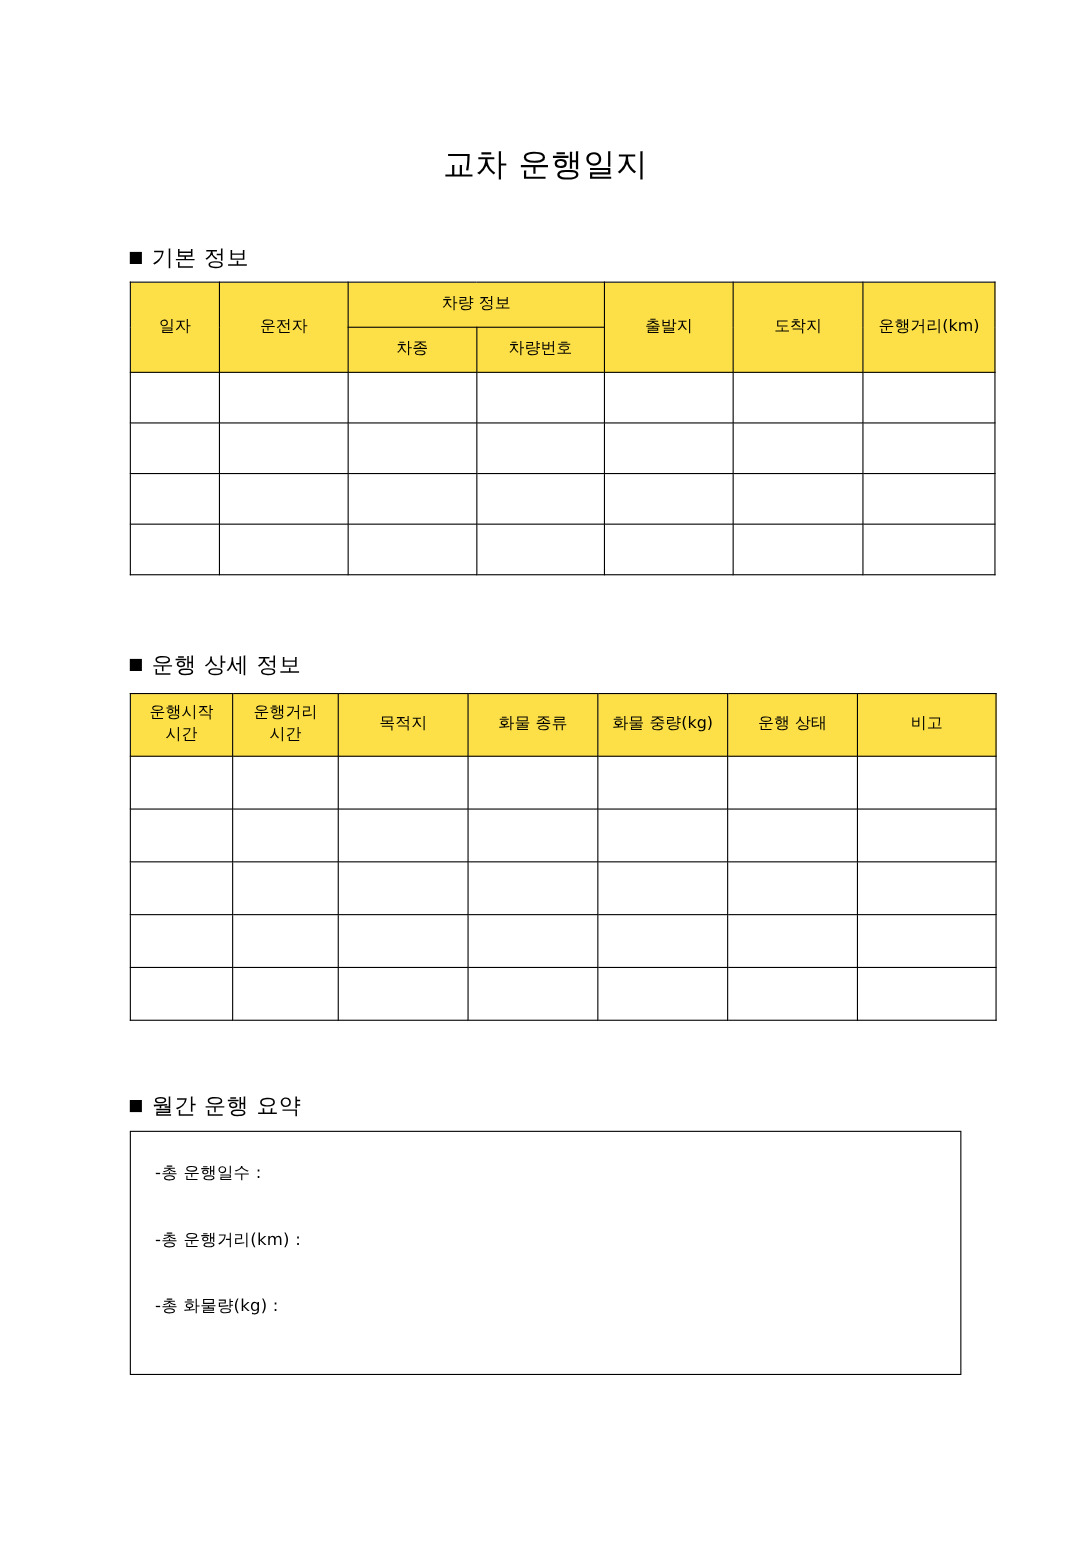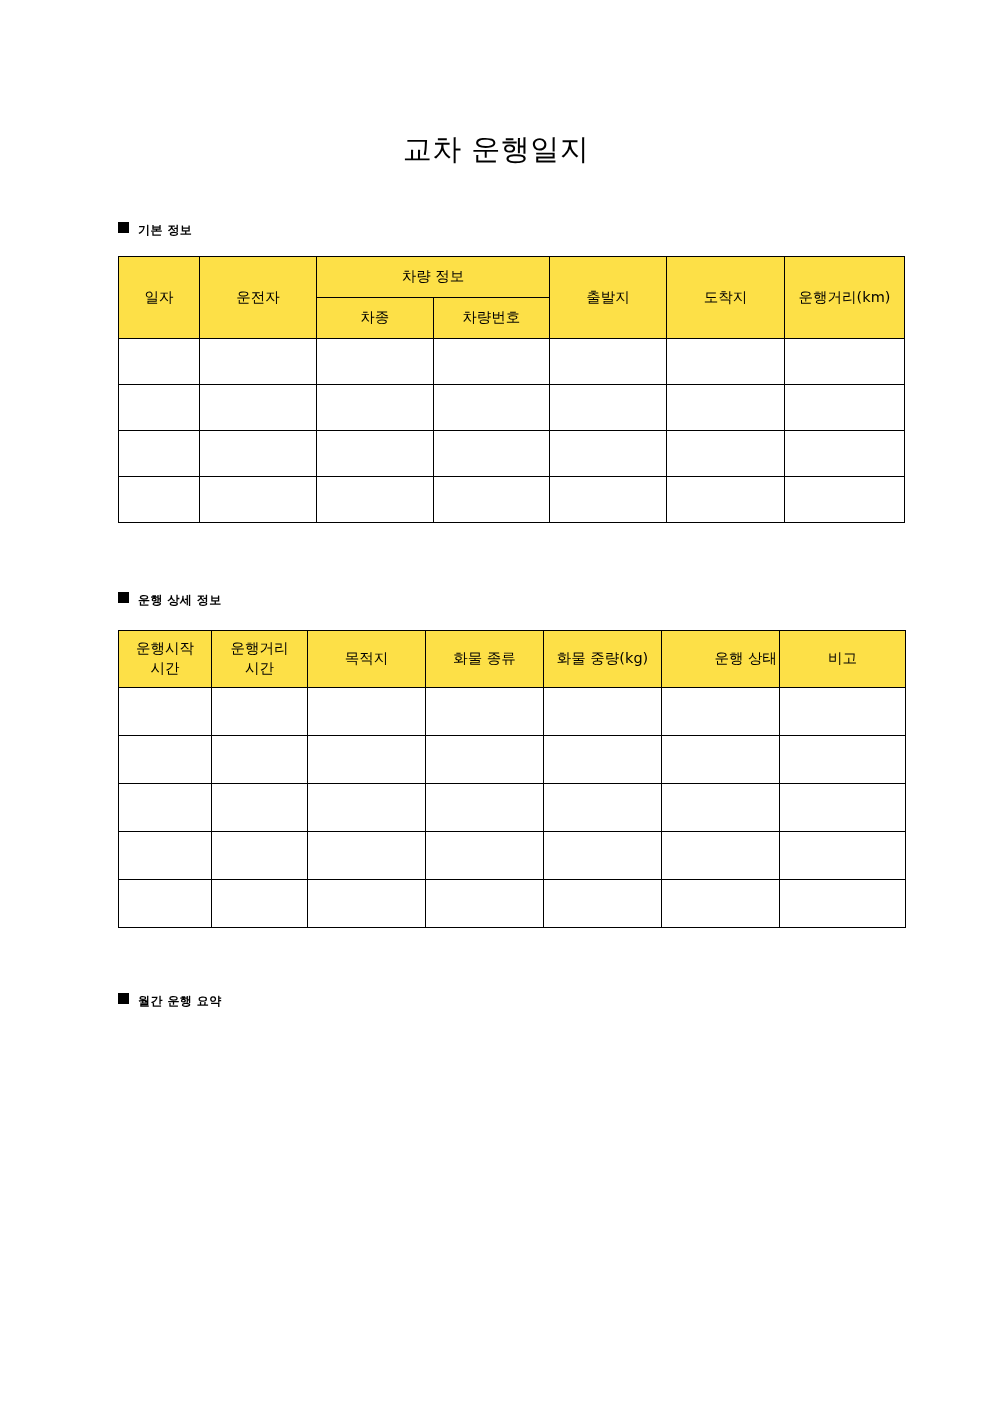--- a/index.html
+++ b/index.html
@@ -33,22 +33,22 @@
     text-align: center;
     font-size: 29px;
     font-weight: normal;
     letter-spacing: 0.5px;
     line-height: 1.2;
   }
 
   
   .section-heading {
     position: absolute;
-    font-size: 12px;
-    font-weight: bold;
+    font-size: 20px;
+    font-weight: normal;
     letter-spacing: 0.4px;
     white-space: nowrap;
     line-height: 1.2;
   }
   .section-heading .bullet {
     display: inline-block;
     width: 11px;
     height: 11px;
     background: #000000;
     margin-right: 9px;
@@ -105,21 +105,21 @@
   #table-detail {
     left: 118px;
     top: 630px;
     width: 756px;
   }
   #table-detail th.d-start  { width: 88px; }
   #table-detail th.d-end    { width: 91px; }
   #table-detail th.d-dest   { width: 113px; }
   #table-detail th.d-cargo  { width: 113px; }
   #table-detail th.d-weight { width: 113px; text-align: center; }
-  #table-detail th.d-status { width: 113px; text-align: right; }
+  #table-detail th.d-status { width: 113px; }
   #table-detail th.d-note   { width: 121px; }
   #table-detail thead th    { height: 56px; }
   #table-detail tbody td    { height: 47px; }
 
   
   #summary-box {
     position: absolute;
     left: 118px;
     top: 1028px;
     width: 756px;
@@ -266,14 +266,19 @@
         <td class="cell-empty"></td>
         <td class="cell-empty"></td>
       </tr>
     </tbody>
   </table>
 
   <div class="section-heading" id="sec-summary">
     <span class="bullet"></span><span>월간 운행 요약</span>
   </div>
 
+  <div id="summary-box">
+    <div class="summary-line">-총 운행일수 :</div>
+    <div class="summary-line">-총 운행거리(km) :</div>
+    <div class="summary-line">-총 화물량(kg) :</div>
+  </div>
 
 </div>
 
 </body></html>

